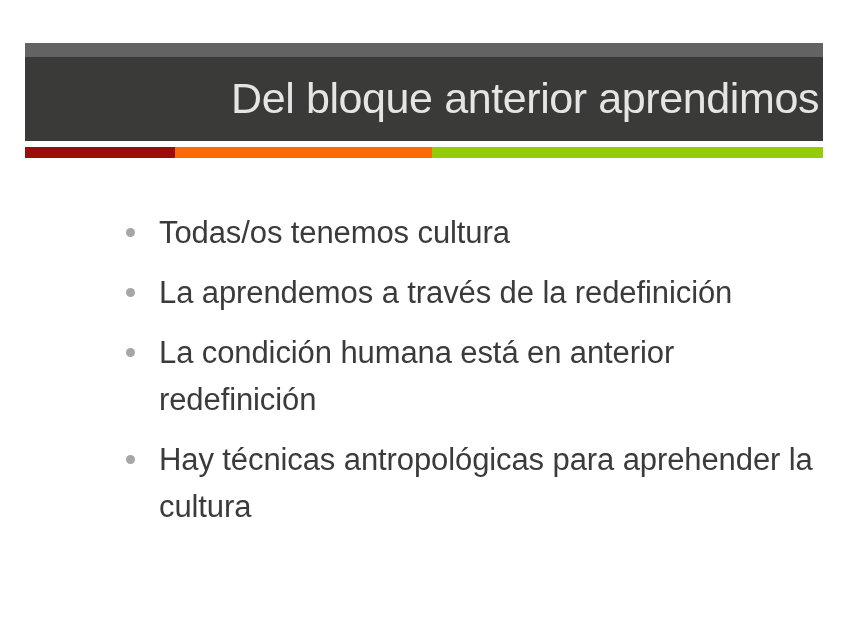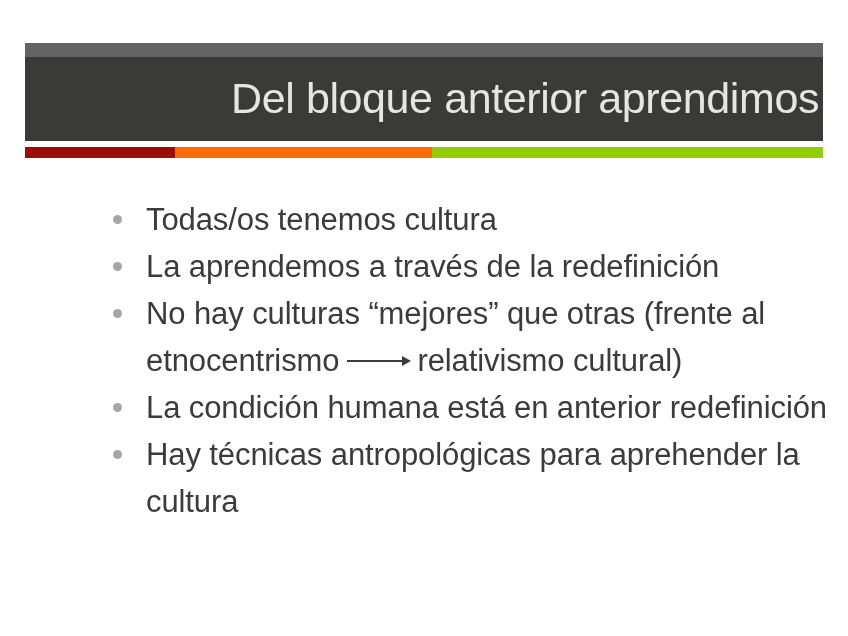--- a/index.html
+++ b/index.html
@@ -79,21 +79,21 @@
   }
 
   .bullet-item {
     position: relative;
     padding-left: 38px;
     color: #3b3b3b;
     font-size: 31px;
     line-height: 47px;
     letter-spacing: -0.1px;
     font-weight: 400;
-    margin: 0;
+    margin: 13px;
   }
 
   .bullet-dot {
     position: absolute;
     left: 5px;
     top: 19px;
     width: 9px;
     height: 9px;
     border-radius: 50%;
     background: #a6a6a6;
@@ -152,24 +152,20 @@
     <div class="bullet-item">
       <span class="bullet-dot"></span>
       <span class="bullet-text">Todas/os tenemos cultura</span>
     </div>
 
     <div class="bullet-item">
       <span class="bullet-dot"></span>
       <span class="bullet-text">La aprendemos a través de la redefinición</span>
     </div>
 
-    <div class="bullet-item">
-      <span class="bullet-dot"></span>
-      <span class="bullet-text">No hay culturas “mejores” que otras (frente al etnocentrismo</span><span class="inline-arrow"><span class="shaft"></span><span class="head"></span></span><span class="bullet-text">relativismo cultural)</span>
-    </div>
 
     <div class="bullet-item">
       <span class="bullet-dot"></span>
       <span class="bullet-text">La condición humana está en anterior redefinición</span>
     </div>
 
     <div class="bullet-item">
       <span class="bullet-dot"></span>
       <span class="bullet-text">Hay técnicas antropológicas para aprehender la cultura</span>
     </div>

